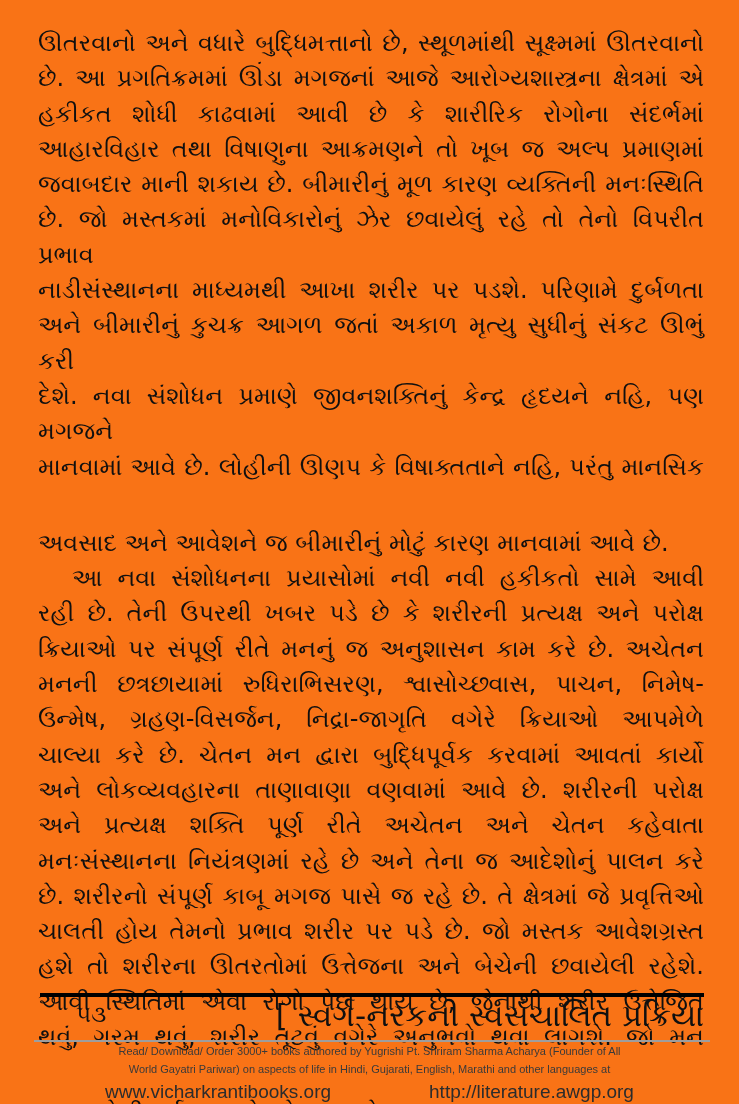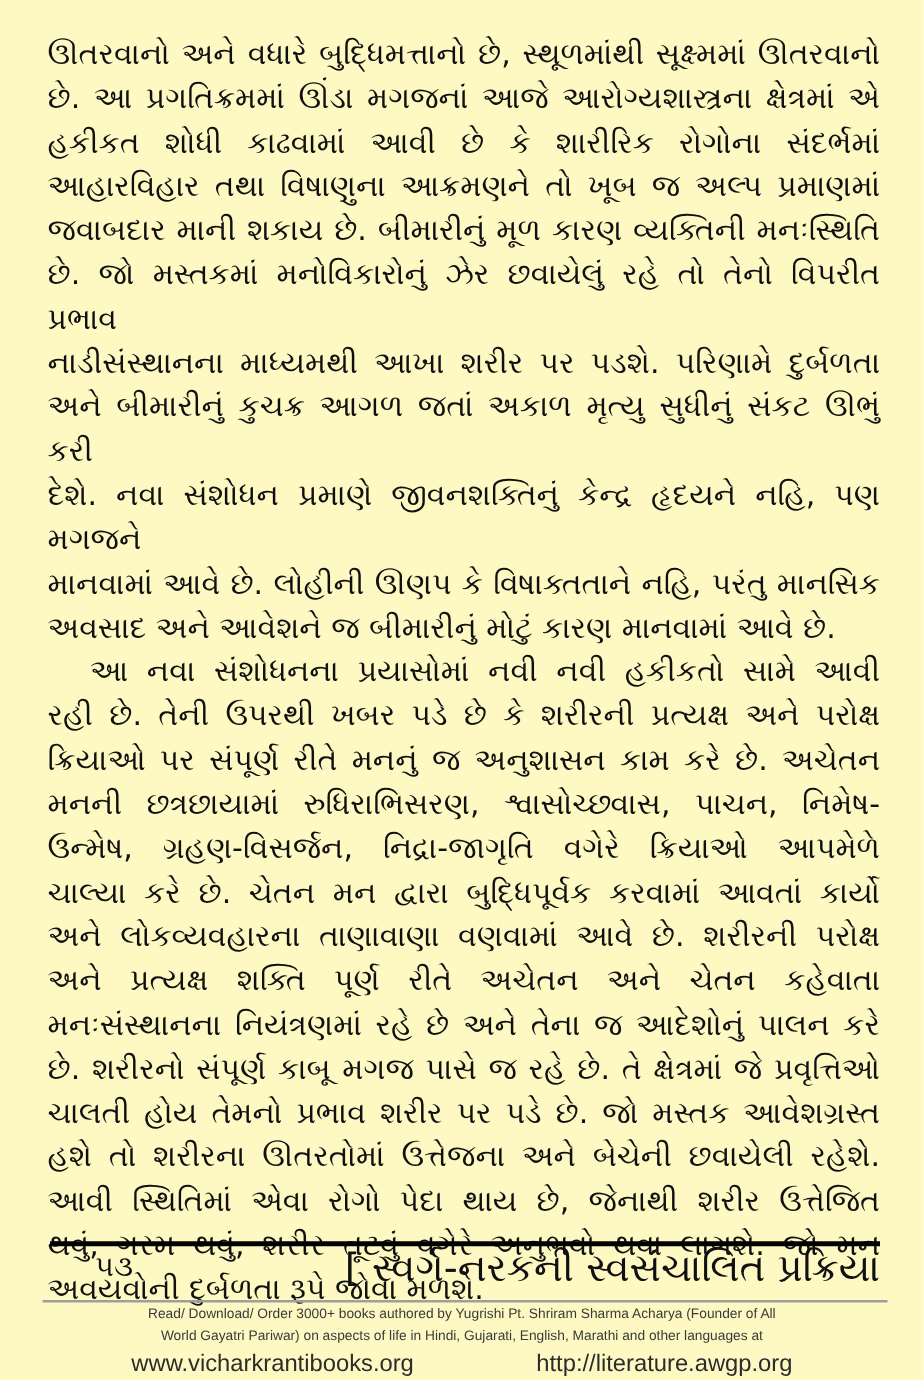--- a/index.html
+++ b/index.html
@@ -10,41 +10,41 @@
   body {
     width: 739px;
     height: 1104px;
     overflow: hidden;
     font-family: "DejaVu Sans", sans-serif;
   }
   .page {
     position: relative;
     width: 739px;
     height: 1104px;
-    background: #fef9c3;
+    background: #f97316;
   }
   
   .body-text {
     position: absolute;
     left: 38px;
     top: 26px;
     width: 666px;
     color: #101010;
     font-size: 24px;
     line-height: 35.3px;
   }
   .para { margin: 0; padding: 0; }
   .line {
     display: block;
     text-align: justify;
     text-align-last: justify;
     text-justify: inter-word;
     white-space: normal;
   }
-  .line.last { text-align-last: left; }
+  .line.last { text-align-last: left; margin-top: 41px; }
   .line.indent { text-indent: 34px; }
   
   .footer-rule {
     position: absolute;
     left: 40px;
     top: 993px;
     width: 664px;
     height: 4px;
     background: #000000;
   }

